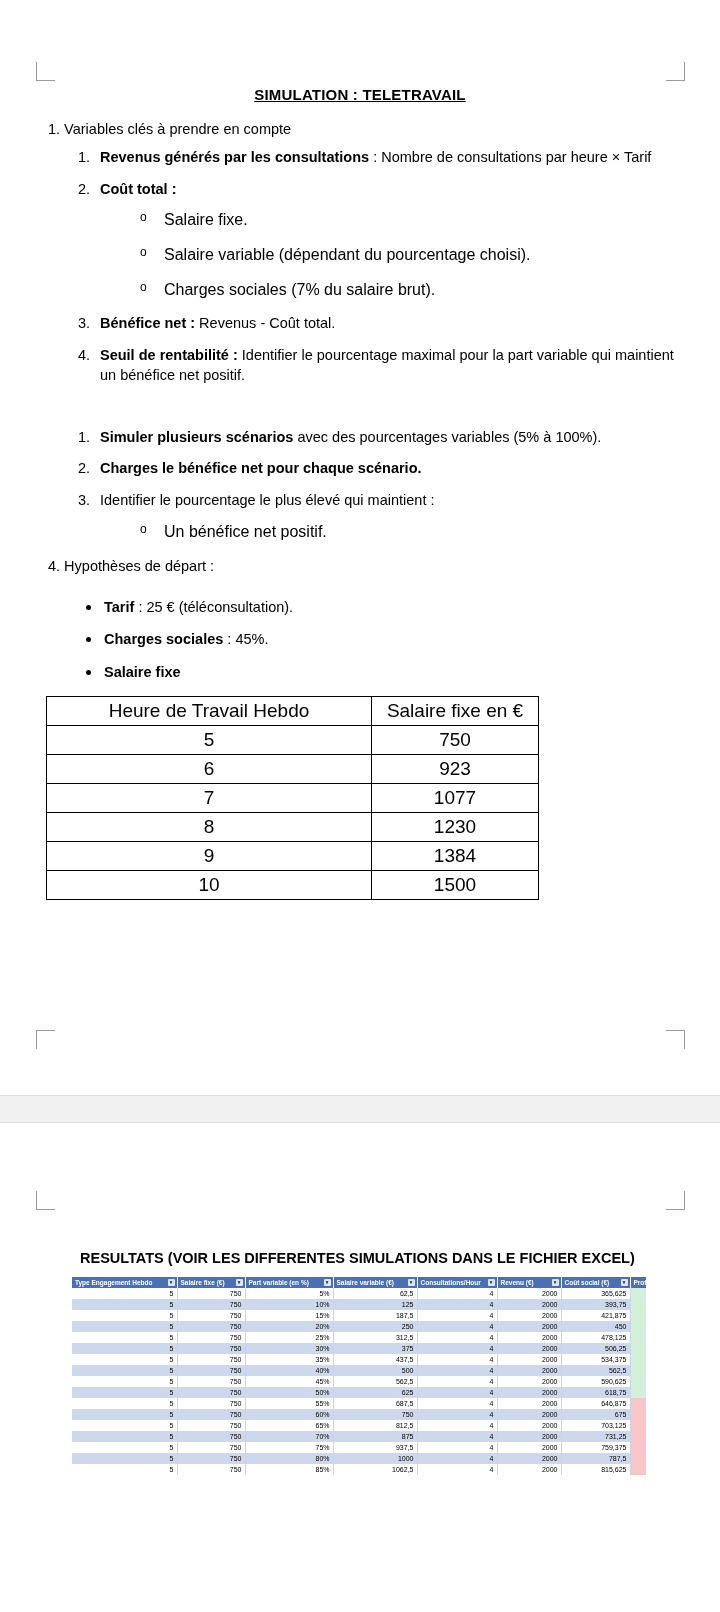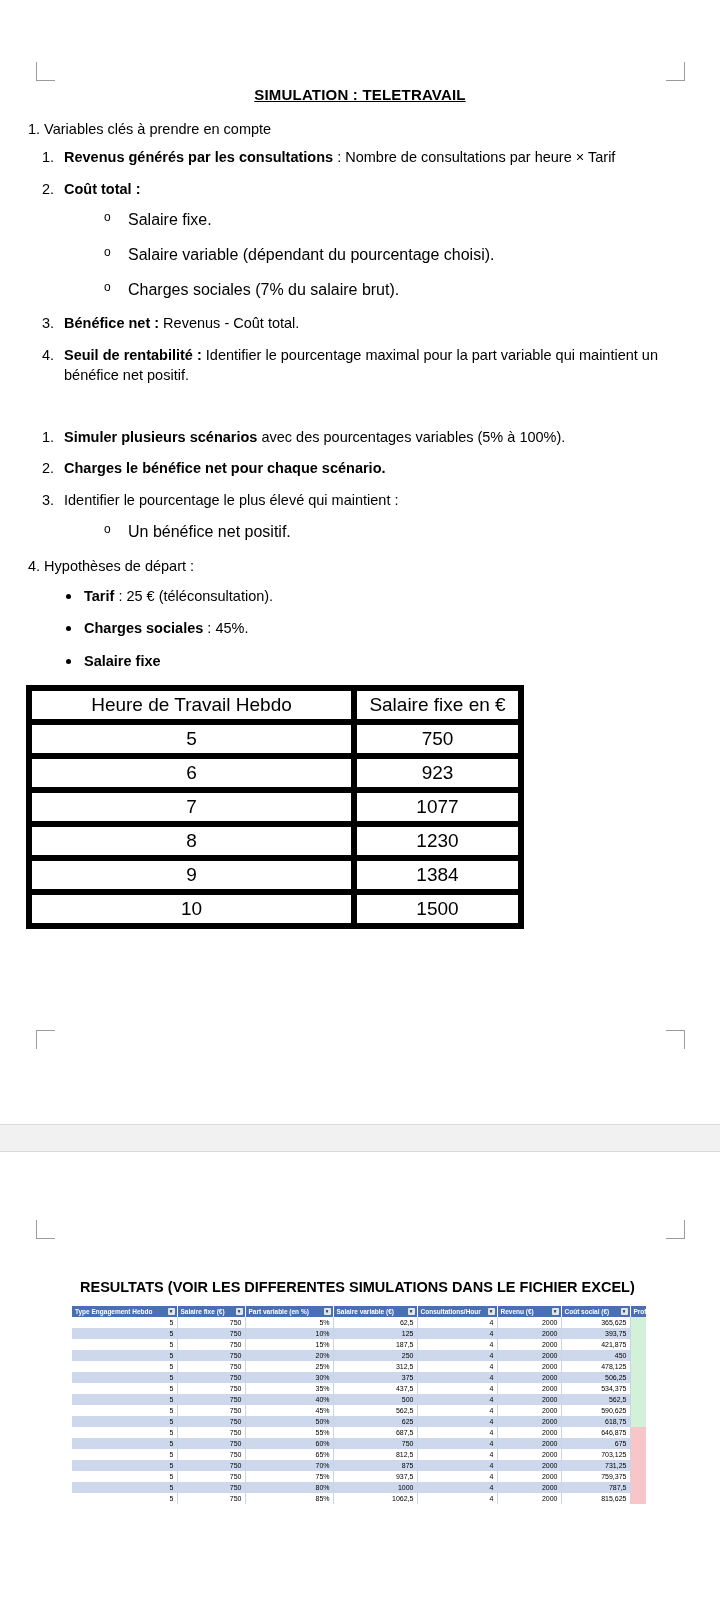--- a/index.html
+++ b/index.html
@@ -33,30 +33,30 @@
   .doc-title {
     text-align: center;
     font-size: 15px;
     text-decoration: underline;
     margin: 0 0 18px 0;
     padding-top: 86px;
     letter-spacing: .2px;
   }
 
   .content {
-    padding: 0 34px 0 14px;
+    padding: 0 34px 0 34px;
   }
 
   .sec-head {
     font-size: 14.5px;
     margin: 12px 0 10px 14px;
   }
 
   ol.lvl1 {
-    margin: 0 0 0 44px;
+    margin: 0 0 0 60px;
     padding: 0;
     list-style-type: decimal;
   }
   ol.lvl1 > li {
     font-size: 14.5px;
     line-height: 1.42;
     margin: 0 0 11px 0;
     padding-left: 6px;
   }
   ol.lvl1 > li::marker { font-weight: 400; }
@@ -75,21 +75,21 @@
   }
   ul.lvl2 > li::before {
     content: "o";
     position: absolute;
     left: 6px;
     top: 0;
     font-size: 12px;
   }
 
   ul.bullets {
-    margin: 12px 0 4px 46px;
+    margin: 23px 0 4px 46px;
     padding: 0;
     list-style: none;
   }
   ul.bullets > li {
     font-size: 14.5px;
     line-height: 1.5;
     margin: 0 0 11px 0;
     position: relative;
     padding-left: 24px;
   }
@@ -109,21 +109,21 @@
   .spacer-lg { height: 30px; }
 
   
   table.wtable {
     border-collapse: collapse;
     margin: 12px 0 0 12px;
     width: 492px;
     table-layout: fixed;
   }
   table.wtable td, table.wtable th {
-    border: 6px solid #000000;
+    border: 1px solid #000000;
     font-size: 19px;
     font-weight: normal;
     text-align: center;
     padding: 3px 4px;
   }
   table.wtable th {
     font-weight: normal;
   }
   table.wtable col.c1 { width: 325px; }
   table.wtable col.c2 { width: 167px; }

